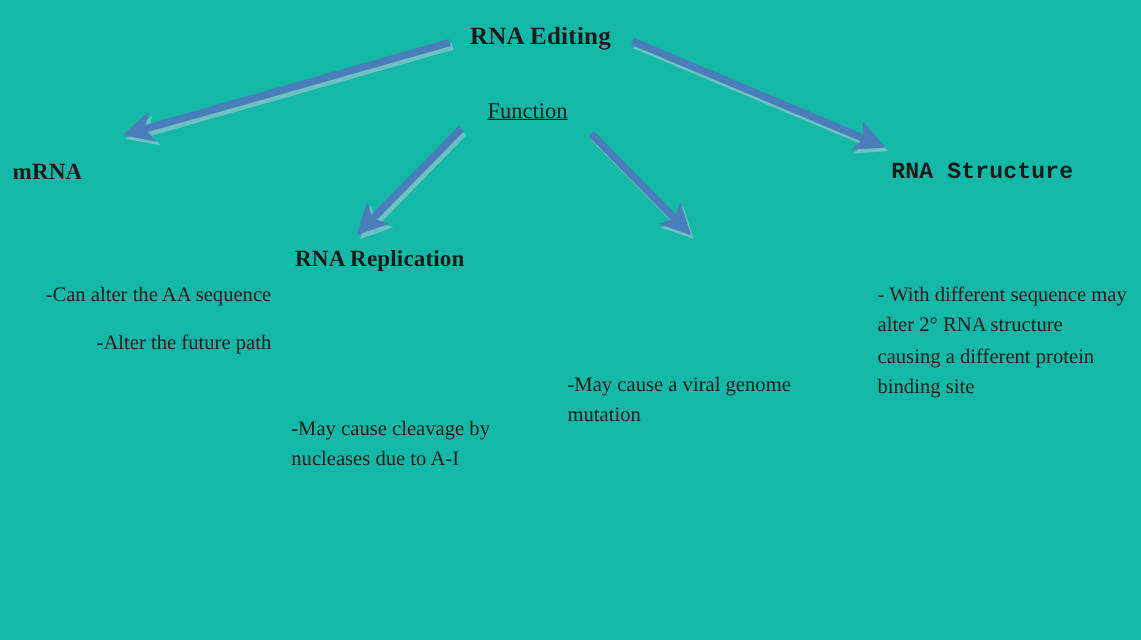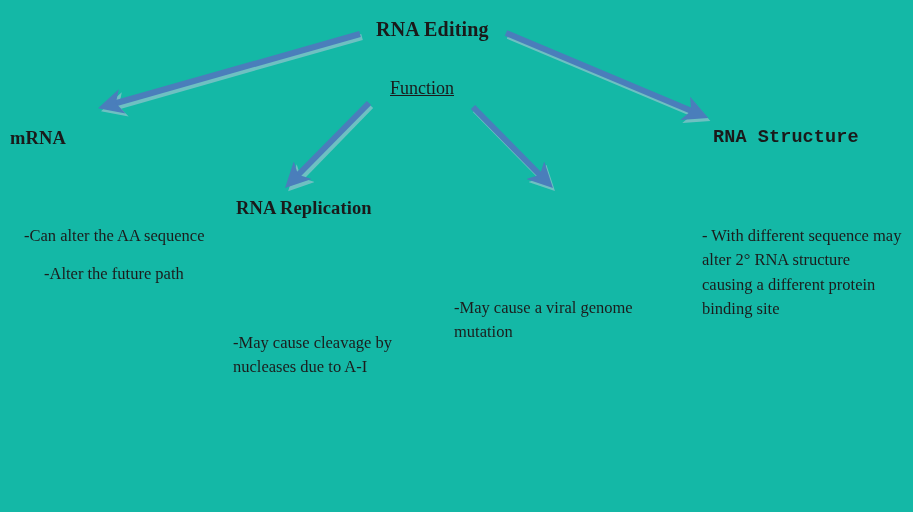--- a/index.html
+++ b/index.html
@@ -99,21 +99,21 @@
       <line x1="473" y1="107" x2="542" y2="177" stroke="#4a7ebb" stroke-width="6" marker-end="url(#head)"></line>
     </g>
   </svg>
 
   <div class="node title-main" style="left:376px; top:18px;">RNA Editing</div>
 
   <div class="node label-plain" style="left:390px; top:78px;">Function</div>
 
   <div class="node branch-heading" style="left:10px; top:128px;">mRNA</div>
 
-  <div class="notes" style="left:24px; top:224px; width:205px;">
+  <div class="notes" style="left:12px; top:224px; width:205px;text-align:right;">
     <span class="note-block note-line">-Can alter the AA sequence</span>
     <span class="note-block note-line">-Alter the future path</span>
     <span class="clipped-line"></span>
   </div>
 
   <div class="node branch-heading" style="left:236px; top:198px;">RNA Replication</div>
 
   <div class="notes" style="left:233px; top:296px; width:198px;margin-top:35px;">
     <span class="note-block note-line">-May cause cleavage by nucleases due to A-I</span>
   </div>

